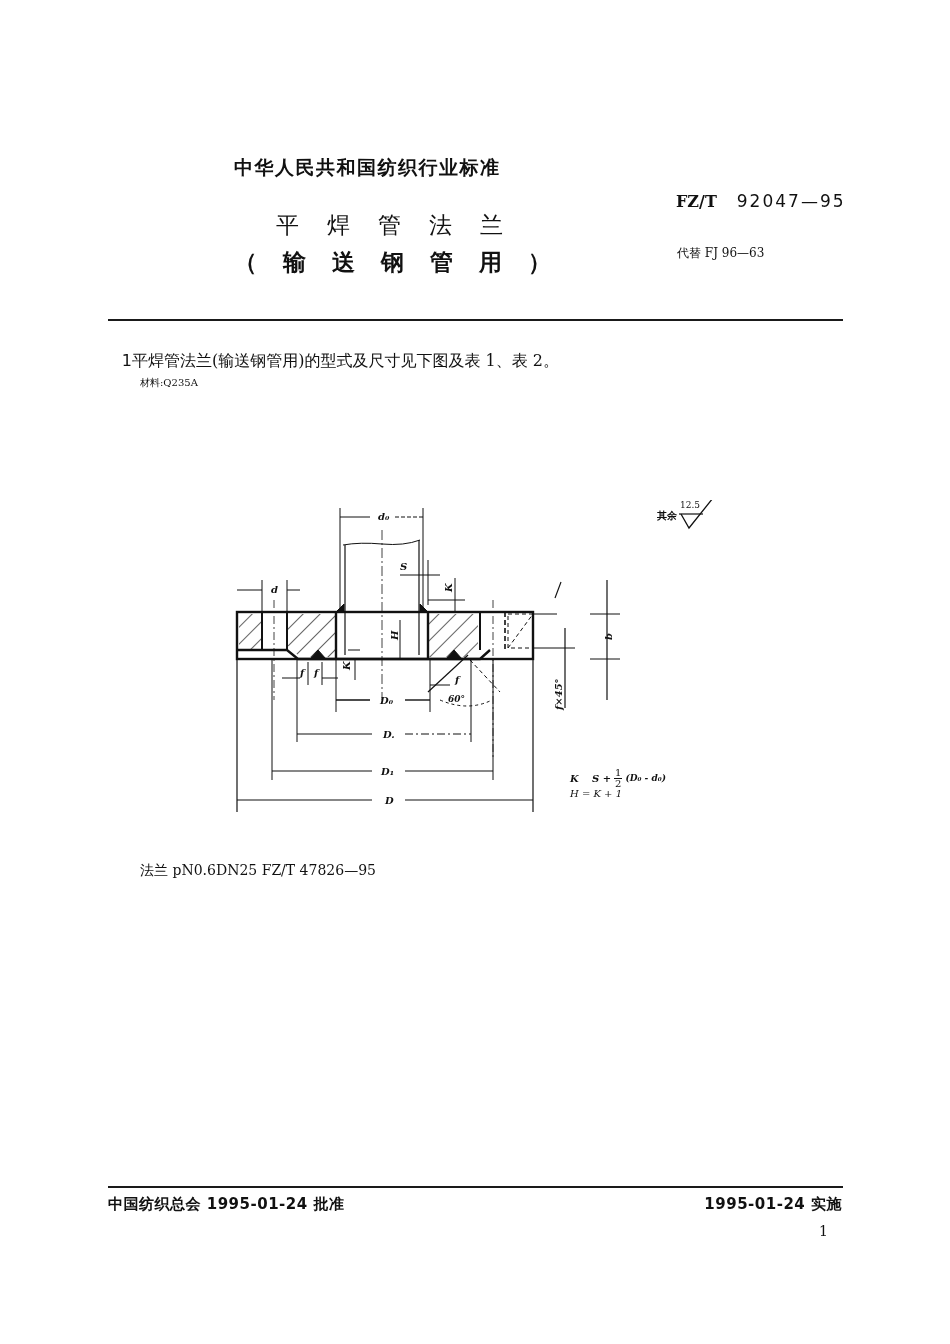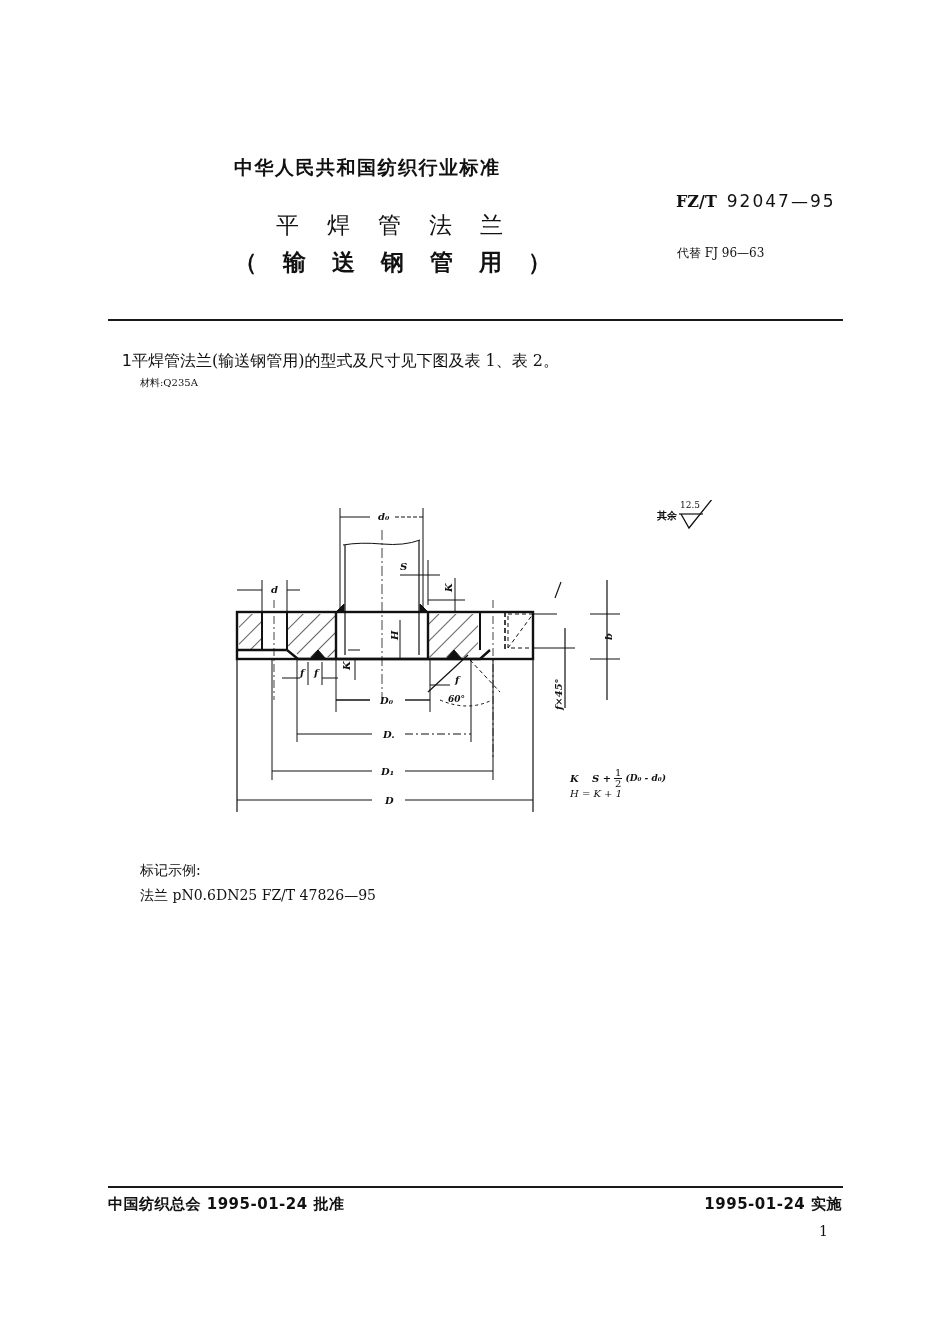--- a/index.html
+++ b/index.html
@@ -1,21 +1,21 @@
 <!DOCTYPE html>
 <html><head>
 <meta charset="utf-8">
 <style>
   html, body { margin:0; padding:0; background:#ffffff; }
   body { width:950px; height:1344px; position:relative; overflow:hidden; color:#111; font-family:"DejaVu Serif", serif; }
   .abs { position:absolute; }
   .org-title { left:228px; top:155px; font-family:"DejaVu Sans", sans-serif; font-weight:bold; font-size:19px; letter-spacing:1.5px;margin-left:6px; }
   .std-no { left:676px; top:191px; font-size:17px; white-space:nowrap; }
   .std-no .prefix { font-family:"DejaVu Serif", serif; font-weight:bold; font-size:16px; }
-  .std-no .num { font-family:"DejaVu Sans", sans-serif; font-size:17px; letter-spacing:2px; margin-left:10px; }
+  .std-no .num { font-family:"DejaVu Sans", sans-serif; font-size:17px; letter-spacing:2px; margin-left:20px; }
   .replaces { left:677px; top:245px; font-size:12px; font-family:"DejaVu Serif", serif; }
   .title1 { left:276px; top:210px; font-family:"DejaVu Sans", sans-serif; font-weight:normal; font-size:23px; letter-spacing:28px; }
   .title2 { left:234px; top:247px; font-family:"DejaVu Sans", sans-serif; font-weight:bold; font-size:23px; letter-spacing:26px; white-space:nowrap; }
   .rule-top { left:108px; top:319px; width:735px; height:2px; background:#1a1a1a; }
   .clause { left:106px; top:351px; font-size:16px; white-space:nowrap;text-align:right; }
   .clause .cnum { font-family:"DejaVu Sans", sans-serif; display:inline-block; width:26px; }
   .material { left:140px; top:376px; font-size:10px; }
   .roughness { left:657px; top:500px; }
   .roughness .lbl { font-family:"DejaVu Sans", sans-serif; font-weight:bold; font-size:10px; position:absolute; left:0; top:9px; white-space:nowrap; }
   .roughness .val { font-size:9px; position:absolute; left:23px; top:0; }
@@ -178,20 +178,19 @@
     <span style="display:inline-flex;flex-direction:column;align-items:center;margin:0 3px;font-style:normal;">
       <span style="border-bottom:1px solid #111;padding:0 1px;">1</span>
       <span>2</span>
     </span>
     <span style="font-weight:bold;font-size:9px;">(D₀ - d₀)</span>
   </div>
   <div style="font-weight:normal;margin-top:0;">H = K + 1</div>
 </div>
 
 <div class="abs example">
-  <div>标记示例:</div>
   <div>法兰 pN0.6DN25 FZ/T 47826—95</div>
 </div>
 
 <div class="abs rule-bottom"></div>
 <div class="abs approved">中国纺织总会 1995-01-24 批准</div>
 <div class="abs effective">1995-01-24 实施</div>
 <div class="abs page-no">1</div>
 
 </body></html>

